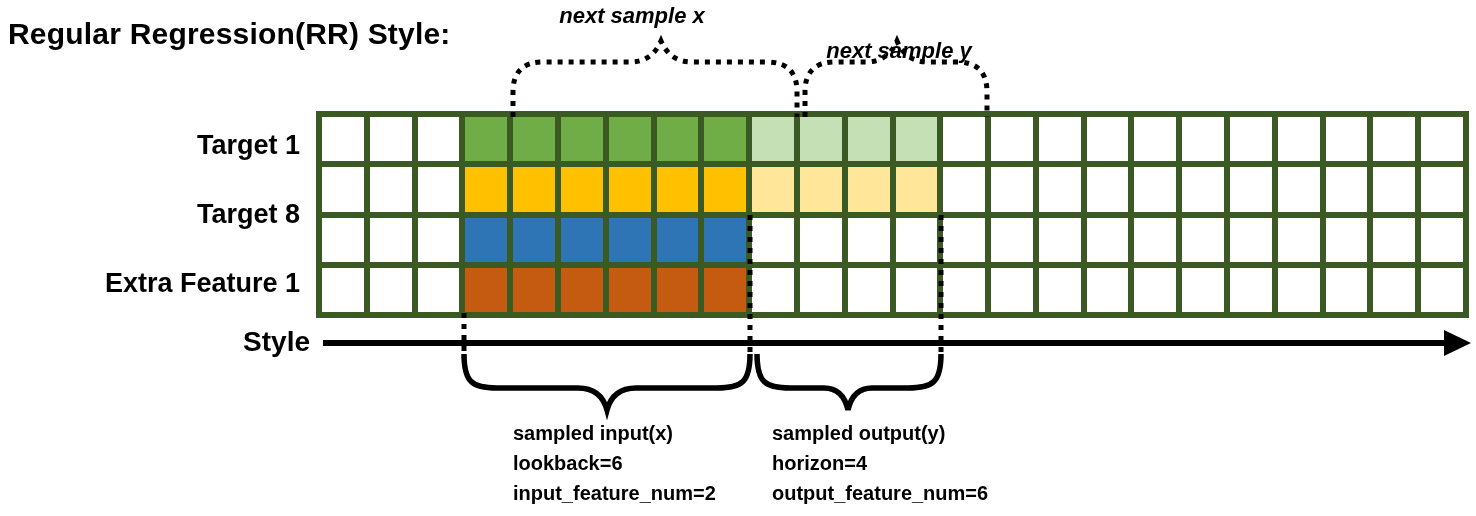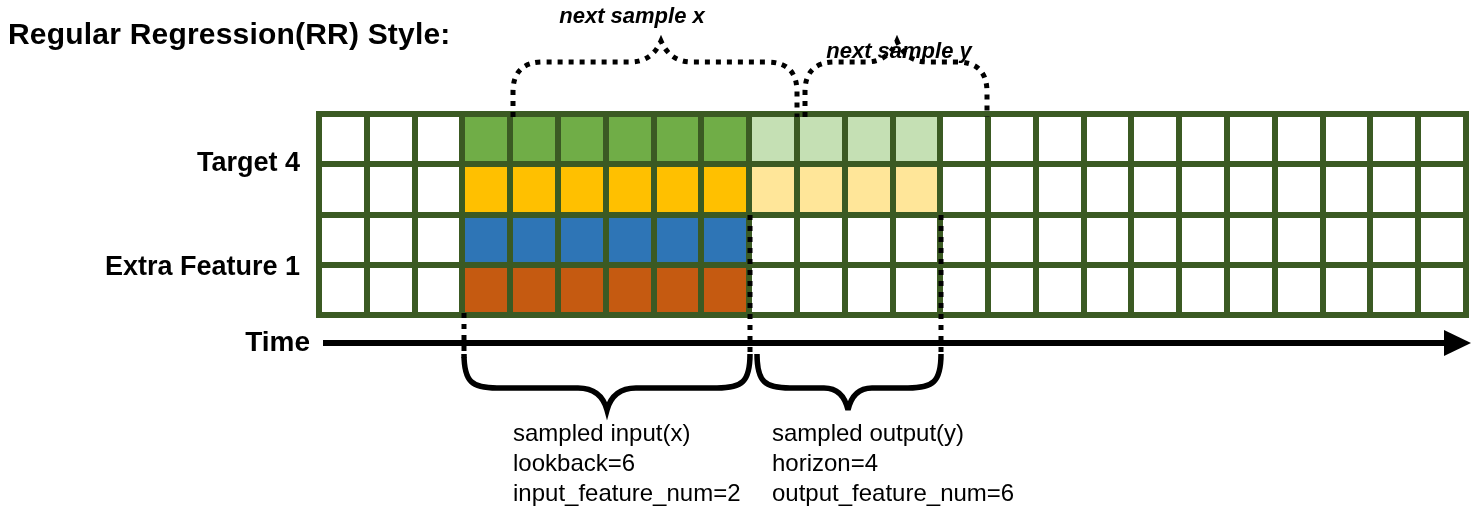--- a/index.html
+++ b/index.html
@@ -34,37 +34,38 @@
   }
   
   .time-label{
     position:absolute;left:205px;top:326px;width:105px;text-align:right;
     font-size:28px;font-weight:bold;
   }
   
   #overlay{position:absolute;left:0;top:0;width:1476px;height:516px;pointer-events:none;}
   
   .note{
-    position:absolute;top:418px;font-size:24px;font-weight:normal;line-height:30px;white-space:nowrap;
+    position:absolute;top:418px;font-size:20px;font-weight:bold;line-height:30px;white-space:nowrap;
   }
   #note-input{left:513px;}
   #note-output{left:772px;}
 </style>
 </head>
 <body>
 
 <div id="canvas">
 
   <div class="title">Regular Regression(RR) Style:</div>
 
   <div id="next-x" class="next-label">next sample x</div>
   <div id="next-y" class="next-label">next sample y</div>
 
   <div id="row-labels">
-      <div class="row-label">Target 4</div>
+      <div class="row-label">Target 1</div>
+      <div class="row-label">Target 8</div>
       <div class="row-label">Extra Feature 1</div>
     </div>
 
   <div id="grid" style="background: rgb(59, 90, 35);">
       <div class="cell"></div>
       <div class="cell"></div>
       <div class="cell"></div>
       <div class="cell" style="background: rgb(112, 173, 71);"></div>
       <div class="cell" style="background: rgb(112, 173, 71);"></div>
       <div class="cell" style="background: rgb(112, 173, 71);"></div>
@@ -153,21 +154,21 @@
       <div class="cell"></div>
       <div class="cell"></div>
       <div class="cell"></div>
       <div class="cell"></div>
       <div class="cell"></div>
       <div class="cell"></div>
       <div class="cell"></div>
       <div class="cell"></div>
     </div>
 
-  <div class="time-label">Time</div>
+  <div class="time-label">Style</div>
 
   <svg id="overlay" viewBox="0 0 1476 516" xmlns="http://www.w3.org/2000/svg">
 
     <path d="M 513 117 L 513 92 Q 513 62 543 62 L 630 62 Q 652 62 661 41 Q 670 62 692 62 L 767 62 Q 797 62 797 92 L 797 117" fill="none" stroke="#000" stroke-width="5" stroke-dasharray="5 6"></path>
 
     <path d="M 805 117 L 805 92 Q 805 62 835 62 L 866 62 Q 888 62 897 41 Q 906 62 928 62 L 957 62 Q 987 62 987 92 L 987 117" fill="none" stroke="#000" stroke-width="5" stroke-dasharray="5 6"></path>
 
     <path d="M 464 313 L 464 358" fill="none" stroke="#000" stroke-width="5" stroke-dasharray="5 6"></path>
     <path d="M 750 215 L 750 358" fill="none" stroke="#000" stroke-width="5" stroke-dasharray="5 6"></path>
     <path d="M 941 215 L 941 358" fill="none" stroke="#000" stroke-width="5" stroke-dasharray="5 6"></path>

